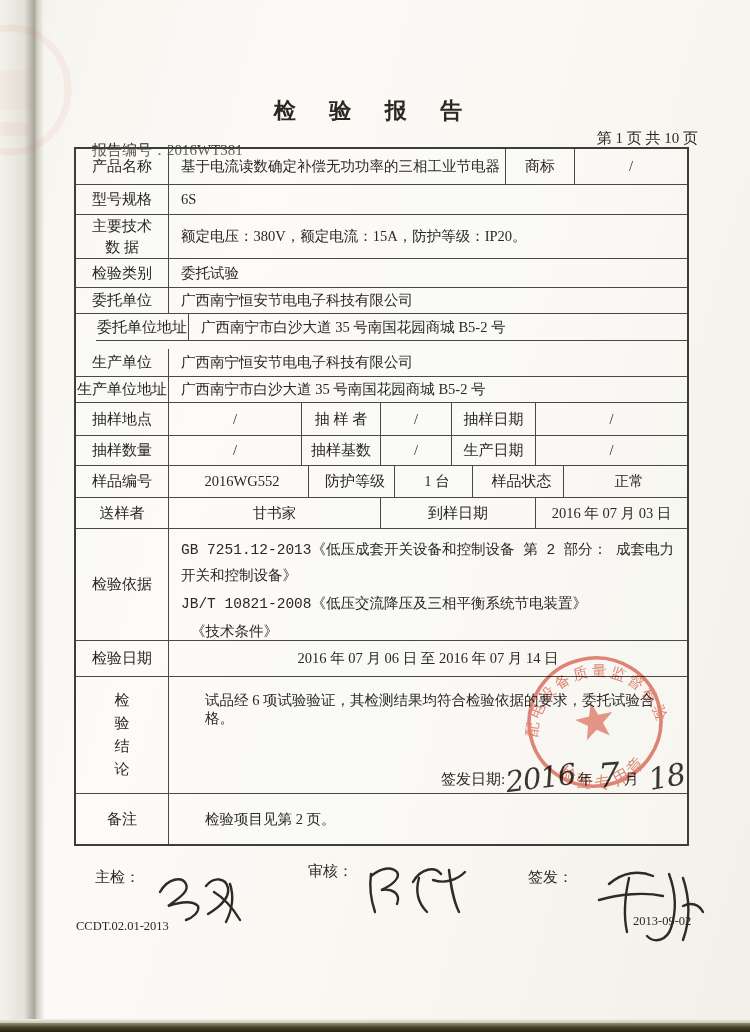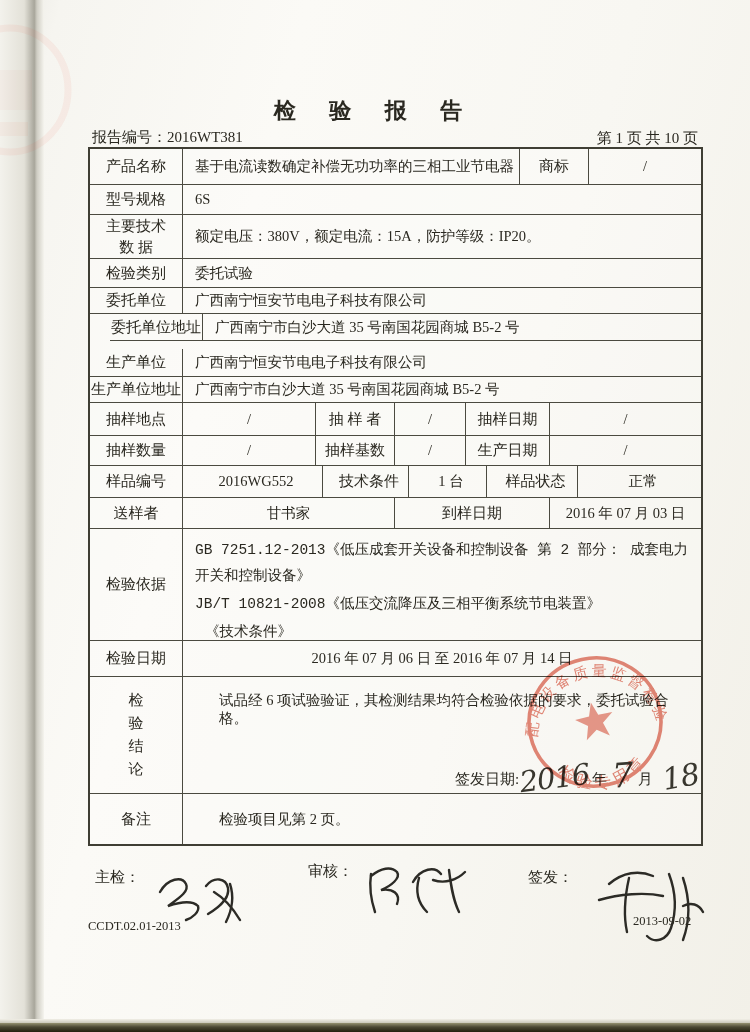--- a/index.html
+++ b/index.html
@@ -13,25 +13,25 @@
   .bottom-band{position:absolute;left:0;bottom:0;width:750px;height:9px;
         background:linear-gradient(#93906f 0%,#4a4732 45%,#23210f 100%);}
   .bottom-edge{position:absolute;left:0;bottom:9px;width:750px;height:4px;
         background:linear-gradient(#f1efe7,#c9c7b8);}
   .faint-seal{position:absolute;left:-38px;top:22px;opacity:.8;}
 
   
   .title{position:absolute;left:0;top:96px;width:750px;text-align:center;
          font-size:22px;font-weight:bold;letter-spacing:14px;}
   .report-line{position:absolute;left:92px;top:128px;width:606px;font-size:15px;}
-  .report-no{position:absolute;left:0;top:0;font-family:Liberation Serif, serif;}
+  .report-no{position:absolute;left:0;top:13px;font-family:Liberation Serif, serif;}
   .page-info{position:absolute;right:0;top:1px;}
 
   
-  .tbl{position:absolute;left:88px;top:147px;width:615px;
+  .tbl{position:absolute;left:74px;top:147px;width:615px;
        border:2px solid #3f3e34;box-sizing:border-box;background:rgba(255,255,255,0.25);}
   .tr{display:flex;border-bottom:1.5px solid #4b4a40;box-sizing:border-box;}
   .tr:last-child{border-bottom:none;}
   .td{border-right:1.5px solid #4b4a40;box-sizing:border-box;
       display:flex;align-items:center;font-size:14.5px;line-height:1.25;}
   .td:last-child{border-right:none;flex:1;}
   .c{justify-content:center;text-align:center;}
   .l{padding-left:12px;}
   .lab{font-size:15px;justify-content:center;text-align:center;}
   .w93{width:93px;flex:none;}
@@ -66,21 +66,21 @@
 
   
   .sig-row{position:absolute;left:0;top:838px;width:750px;height:90px;font-size:15px;}
   .sig-item{position:absolute;display:flex;align-items:flex-start;}
   .sig-chief{left:95px;top:30px;}
   .sig-review{left:308px;top:24px;}
   .sig-issue{left:528px;top:30px;}
   .sig-item svg{margin-left:8px;}
   .sig-stroke{fill:none;stroke:#2c2b26;stroke-width:2.4;stroke-linecap:round;}
 
-  .footer-code{position:absolute;left:88px;top:919px;font-size:12.5px;}
+  .footer-code{position:absolute;left:76px;top:919px;font-size:12.5px;}
   .footer-date{position:absolute;left:633px;top:914px;font-size:12.5px;}
 </style>
 </head>
 <body>
 
 <div class="scan">
   <div class="left-edge"></div>
 
   <svg class="faint-seal" width="130" height="150" viewBox="0 0 130 150">
     <ellipse cx="48" cy="68" rx="58" ry="62" fill="none" stroke="#dd604c" stroke-width="7" opacity="0.10"></ellipse>
@@ -156,21 +156,21 @@
       <div class="td c w133">/</div>
       <div class="td lab w79">抽样基数</div>
       <div class="td c w71">/</div>
       <div class="td lab w84">生产日期</div>
       <div class="td c">/</div>
     </div>
 
     <div class="tr h32">
       <div class="td lab w93">样品编号</div>
       <div class="td c w133">2016WG552</div>
-      <div class="td lab w79">技术条件</div>
+      <div class="td lab w79">防护等级</div>
       <div class="td c w71">1 台</div>
       <div class="td lab w84">样品状态</div>
       <div class="td c">正常</div>
     </div>
 
     <div class="tr h31">
       <div class="td lab w93">送样者</div>
       <div class="td c w212">甘书家</div>
       <div class="td lab w155">到样日期</div>
       <div class="td c">2016 年 07 月 03 日</div>

